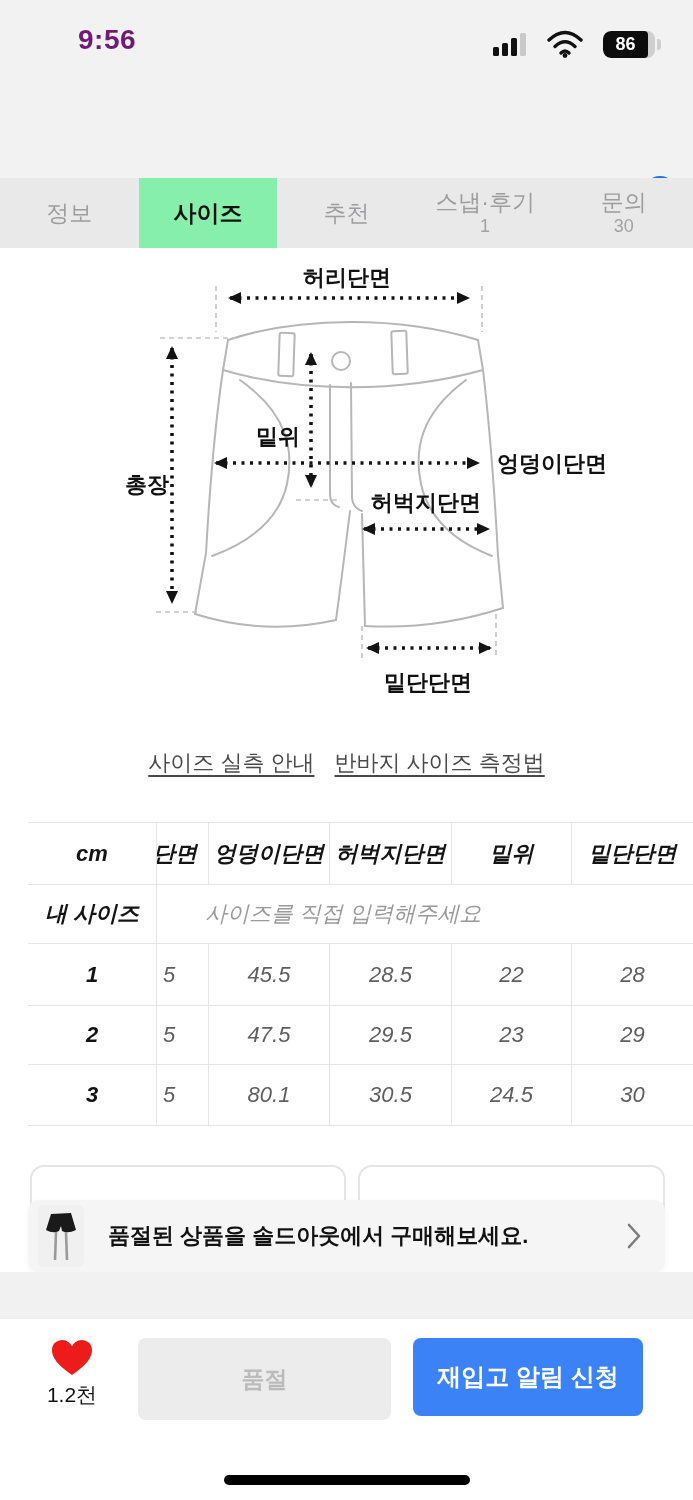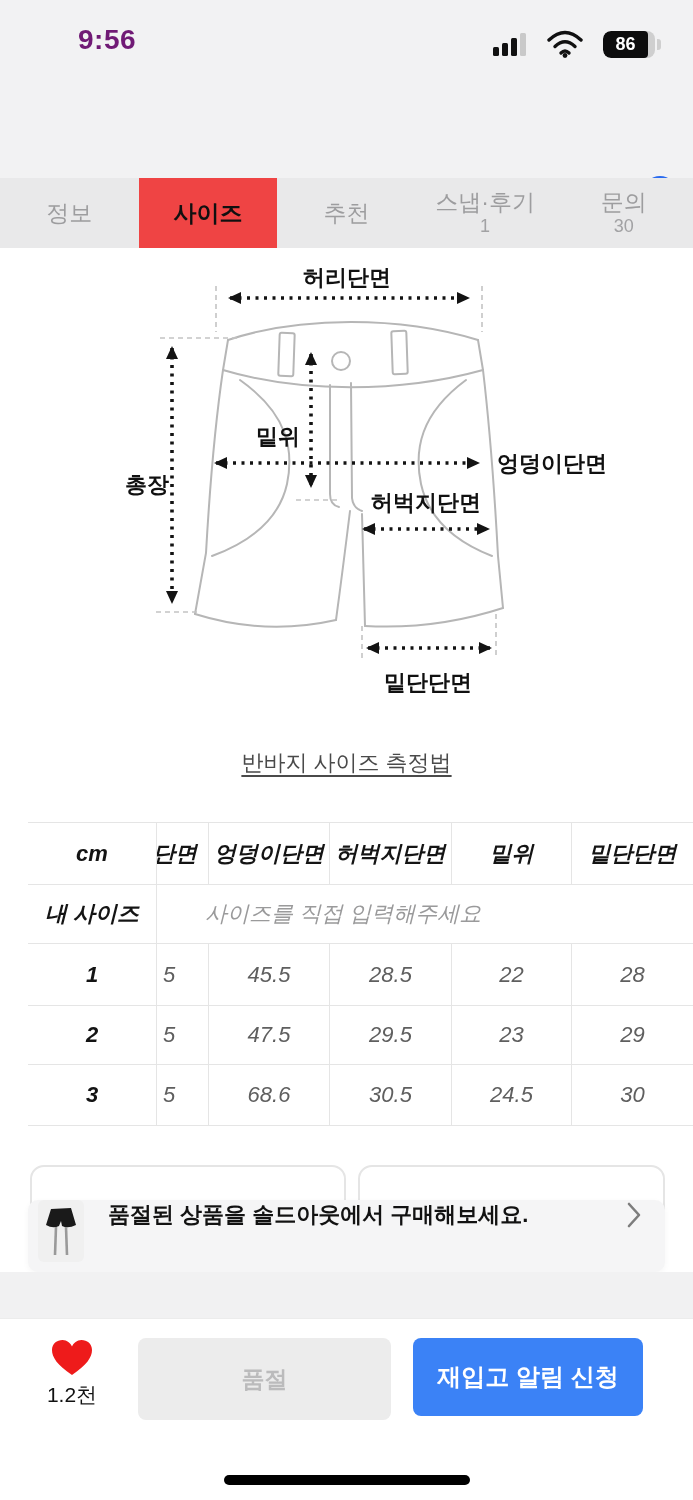--- a/index.html
+++ b/index.html
@@ -18,21 +18,21 @@
   .navrow{position:absolute;left:0;top:90px;width:693px;height:88px;}
   .backbtn{position:absolute;left:36px;top:104px;width:34px;height:44px;background:none;border:none;padding:0;cursor:pointer;}
   .navright{position:absolute;right:24px;top:96px;display:flex;align-items:flex-start;gap:22px;}
   .icobtn{position:relative;background:none;border:none;padding:0;width:48px;height:52px;cursor:pointer;}
   .badge{position:absolute;right:-8px;top:-10px;width:34px;height:34px;border-radius:50%;display:flex;align-items:center;justify-content:center;color:#fff;font-size:21px;font-weight:700;}
 
   
   .tabbar{position:absolute;left:0;top:178px;width:693px;height:70px;background:#e9e9ea;display:flex;}
   .tab{flex:1 1 0;border:none;background:transparent;display:flex;flex-direction:column;align-items:center;justify-content:center;color:#9d9d9f;font-size:23px;line-height:1.05;cursor:pointer;padding:0;}
   .tab .cnt{font-size:18px;margin-top:3px;color:#a2a2a4;}
-  .tab.active{background:#ef4444;color:#101010;font-weight:700;}
+  .tab.active{background:#86efac;color:#101010;font-weight:700;}
 
   
   .diagram{position:absolute;left:0;top:248px;width:693px;height:494px;}
   .garment{stroke:#b6b6b6;stroke-width:2;fill:none;stroke-linecap:round;}
   .dim{stroke:#131313;stroke-width:3.6;stroke-dasharray:3 5.5;fill:none;}
   .guide{stroke:#c4c4c4;stroke-width:1.6;stroke-dasharray:5 4;fill:none;}
   .dlabel{font-size:22px;font-weight:700;fill:#101010;}
 
   
   .linksrow{position:absolute;left:0;top:748px;width:693px;display:flex;justify-content:center;gap:20px;}
@@ -46,21 +46,21 @@
   .tc.noright{border-right:none;}
   .tc.head{font-weight:700;color:#141414;}
   .tc.rowhead{font-weight:700;color:#141414;}
   .tc.partial{justify-content:flex-start;overflow:hidden;}
   .tc.partial .frag-h{margin-left:-4px;white-space:nowrap;font-weight:700;color:#141414;}
   .tc.partial .frag-v{margin-left:6px;white-space:nowrap;}
   .tc.myinput{grid-column:2 / 7;justify-content:flex-start;padding-left:48px;color:#9a9a9b;border-right:none;cursor:text;}
 
   
   .peekcard{position:absolute;top:1165px;height:72px;background:#fff;border:2px solid #e5e5e5;border-radius:14px;z-index:1;}
-  .soldout-banner{position:absolute;left:28px;top:1200px;width:637px;height:72px;background:#f5f5f6;border-radius:10px;z-index:2;display:flex;cursor:pointer;box-shadow:0 2px 6px rgba(0,0,0,.04);}
+  .soldout-banner{position:absolute;left:28px;top:1200px;width:637px;height:72px;background:#f5f5f6;border-radius:10px;z-index:2;display:flex;align-items:center;cursor:pointer;box-shadow:0 2px 6px rgba(0,0,0,.04);}
   .thumb{width:46px;height:62px;margin-left:10px;border-radius:6px;background:#f0f0f0;flex:0 0 auto;display:flex;align-items:center;justify-content:center;}
   .banner-text{margin-left:24px;font-size:22px;font-weight:700;color:#121212;}
   .banner-chevron{margin-left:auto;margin-right:22px;}
   .grayband{position:absolute;left:0;top:1272px;width:693px;height:46px;background:#f1f1f2;z-index:2;}
 
   
   .bottombar{position:absolute;left:0;top:1318px;width:693px;height:182px;background:#ffffff;border-top:1px solid #ececec;z-index:3;}
   .likebtn{position:absolute;left:40px;top:20px;width:64px;background:none;border:none;padding:0;display:flex;flex-direction:column;align-items:center;cursor:pointer;}
   .likecount{margin-top:4px;font-size:21px;color:#111;}
   .btn-soldout{position:absolute;left:138px;top:19px;width:253px;height:82px;background:#ececec;border:none;border-radius:8px;font-size:23px;font-weight:700;color:#bbbbbc;}
@@ -191,20 +191,21 @@
 
     <text class="dlabel" x="347" y="37" text-anchor="middle">허리단면</text>
     <text class="dlabel" x="147" y="244" text-anchor="middle">총장</text>
     <text class="dlabel" x="300" y="196" text-anchor="end">밑위</text>
     <text class="dlabel" x="497" y="223" text-anchor="start">엉덩이단면</text>
     <text class="dlabel" x="426" y="262" text-anchor="middle">허벅지단면</text>
     <text class="dlabel" x="428" y="442" text-anchor="middle">밑단단면</text>
   </svg>
 
   <div class="linksrow">
+    <button class="sizelink">사이즈 실측 안내</button>
     <button class="sizelink">반바지 사이즈 측정법</button>
   </div>
 
   <div class="sizetable">
     <div class="tc head">cm</div>
     <div class="tc head partial">
         <span class="frag-h">단면</span>
       </div>
     <div class="tc head">엉덩이단면</div>
     <div class="tc head">허벅지단면</div>
@@ -231,21 +232,21 @@
       </div>
     <div class="tc">47.5</div>
     <div class="tc">29.5</div>
     <div class="tc">23</div>
     <div class="tc noright">29</div>
 
     <div class="tc rowhead">3</div>
     <div class="tc partial">
         <span class="frag-v">5</span>
       </div>
-    <div class="tc">68.6</div>
+    <div class="tc">80.1</div>
     <div class="tc">30.5</div>
     <div class="tc">24.5</div>
     <div class="tc noright">30</div>
   </div>
 
   <div class="peekcard" style="left:30px;width:316px;"></div>
   <div class="peekcard" style="left:358px;width:307px;"></div>
 
   <div class="soldout-banner">
     <div class="thumb">

